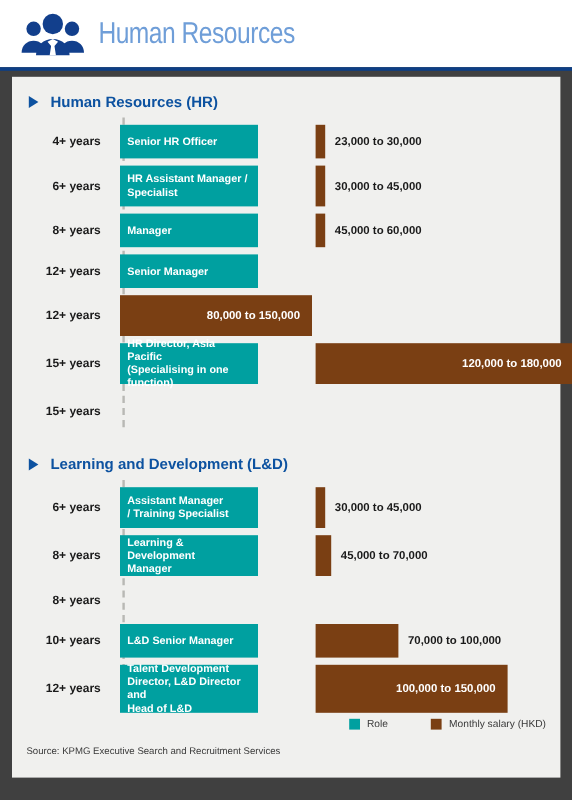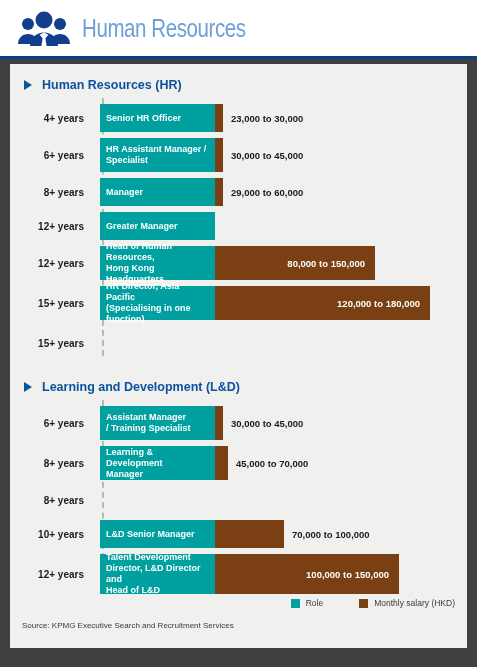--- a/index.html
+++ b/index.html
@@ -42,21 +42,21 @@
     border-left:2px dashed #b8b8b4;
   }
   .row{display:flex;align-items:stretch;margin-bottom:6px;position:relative;}
   .years{
     width:82px;flex:0 0 82px;text-align:right;
     font-size:10px;font-weight:bold;color:#1a1a1a;
     display:flex;align-items:center;justify-content:flex-end;
     padding-right:8px;box-sizing:border-box;
   }
   .bars{position:relative;flex:1 1 auto;height:100%;margin-left:8px;}
-  .barwrap{display:flex;align-items:stretch;height:100%;}
+  .barwrap{display:flex;align-items:stretch;height:100%;gap:48px;}
   .role-bar{
     background:#00a0a0;flex:0 0 auto;
     display:flex;align-items:center;
     box-sizing:border-box;padding:3px 6px;
   }
   .role-label{
     color:#ffffff;font-size:9px;font-weight:bold;line-height:11px;
     white-space:pre-line;
   }
   .salary-bar{
@@ -148,43 +148,39 @@
             </div>
           </div>
           <div class="row" style="height: 28px;">
             <div class="years">8+ years</div>
             <div class="bars">
               <div class="barwrap">
                 <div class="role-bar" style="width: 115px;">
                   <span class="role-label">Manager</span>
                 </div>
                 <div class="salary-bar" style="width: 8px;">
-                  <span class="salary-out">29,000 to 60,000</span>
+                  <span class="salary-out">45,000 to 60,000</span>
                 </div>
               </div>
             </div>
           </div>
           <div class="row" style="height: 28px;">
             <div class="years">12+ years</div>
             <div class="bars">
               <div class="barwrap">
                 <div class="role-bar" style="width: 115px;">
-                  <span class="role-label">Greater Manager</span>
+                  <span class="role-label">Senior Manager</span>
                 </div>
               </div>
             </div>
           </div>
           <div class="row" style="height: 34px;">
             <div class="years">12+ years</div>
             <div class="bars">
               <div class="barwrap">
-                <div class="role-bar" style="width: 115px;">
-                  <span class="role-label">Head of Human Resources,
-Hong Kong Headquarters</span>
-                </div>
                 <div class="salary-bar" style="width: 160px;">
                   <span class="salary-in">80,000 to 150,000</span>
                 </div>
               </div>
             </div>
           </div>
           <div class="row" style="height: 34px;">
             <div class="years">15+ years</div>
             <div class="bars">
               <div class="barwrap">
@@ -254,21 +250,21 @@
           </div>
           <div class="row" style="height: 40px;">
             <div class="years">12+ years</div>
             <div class="bars">
               <div class="barwrap">
                 <div class="role-bar" style="width: 115px;">
                   <span class="role-label">Talent Development
 Director, L&amp;D Director and
 Head of L&amp;D</span>
                 </div>
-                <div class="salary-bar" style="width: 160px; padding-left: 24px;">
+                <div class="salary-bar" style="width: 160px;">
                   <span class="salary-in">100,000 to 150,000</span>
                 </div>
               </div>
             </div>
           </div>
         </div>
       </div>
 
     <div class="legend">
       <span class="legend-item">

